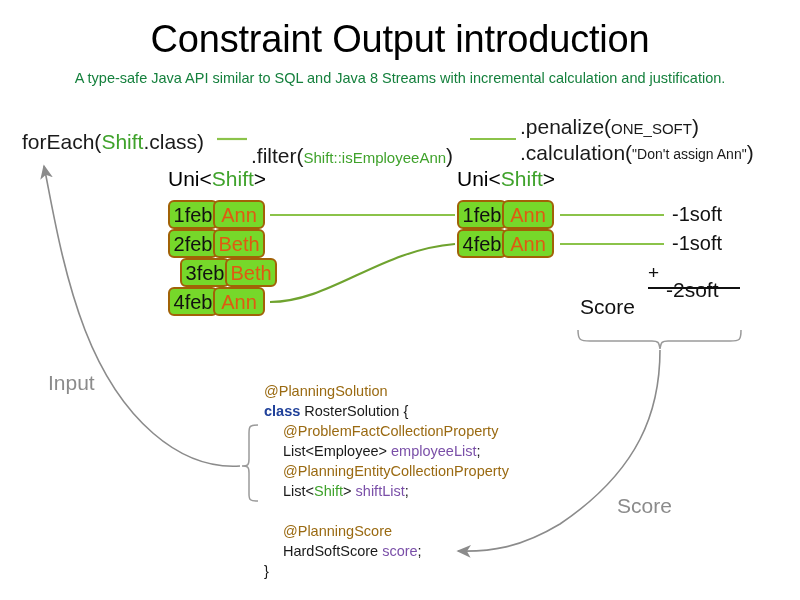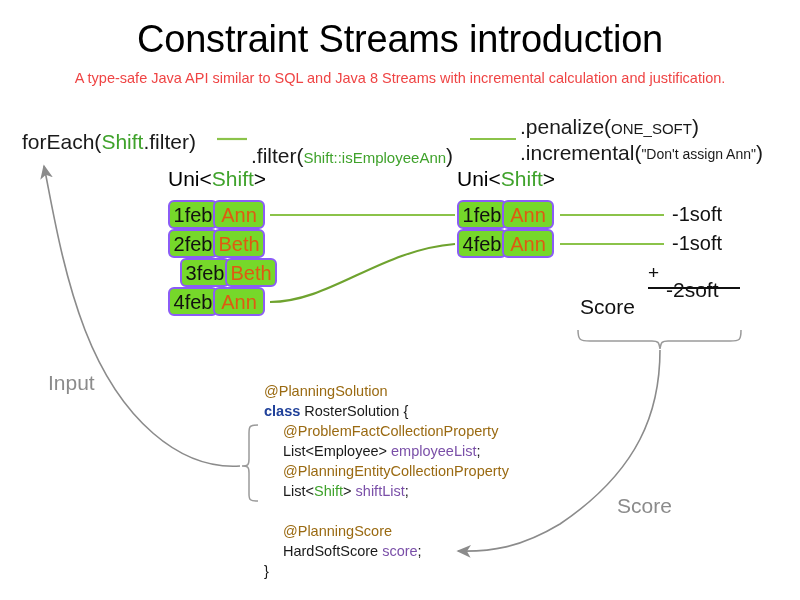--- a/index.html
+++ b/index.html
@@ -40,21 +40,21 @@
     font-weight: normal;
     color: #000;
     letter-spacing: -0.2px;
   }
   #subtitle {
     left: 0; top: 68px;
     width: 800px;
     text-align: center;
     font-size: 14.5px;
     line-height: 20px;
-    color: #ef4444;
+    color: #15803d;
   }
 
   
   .pipe-text {
     font-size: 21px;
     line-height: 26px;
     white-space: nowrap;
     color: #1a1a1a;
   }
   #foreach-expr { left: 22px; top: 129px; }
@@ -85,21 +85,21 @@
 
   
   .shift-box {
     display: flex;
     align-items: stretch;
     height: 29px;
     white-space: nowrap;
   }
   .cell {
     background: #76D82A;
-    border: 2px solid #8b5cf6;
+    border: 2px solid #a16207;
     border-radius: 6px;
     height: 29px;
     box-sizing: border-box;
     display: flex;
     align-items: center;
     justify-content: center;
     font-size: 20px;
     line-height: 20px;
     padding: 4px 3px;
   }
@@ -195,30 +195,30 @@
              C661,342 662,341 668,341 L730,341 C740,341 741,340 741,330" stroke="#9a9a9a" stroke-width="1.5" fill="none"></path>
 
     <path d="M660,350 C660,410 640,470 560,524 C520,548 490,552 458,551" stroke="#8b8b8b" stroke-width="1.6" fill="none" marker-end="url(#arrow-gray)"></path>
 
     <path d="M258,425 C250,425 249,426 249,433 L249,459 C249,465 248,466 242,466
              C248,466 249,467 249,473 L249,494 C249,500 250,501 258,501" stroke="#9a9a9a" stroke-width="1.5" fill="none"></path>
 
     <path d="M240,466 C180,470 120,420 85,330 C62,270 52,205 44,166" stroke="#8b8b8b" stroke-width="1.6" fill="none" marker-end="url(#arrow-gray)"></path>
   </svg>
 
-  <div class="abs" id="title">Constraint Streams introduction</div>
+  <div class="abs" id="title">Constraint Output introduction</div>
   <div class="abs" id="subtitle">A type-safe Java API similar to SQL and Java 8 Streams with incremental calculation and justification.</div>
 
-  <div class="abs pipe-text" id="foreach-expr"><span>forEach(</span><span class="type-green">Shift</span><span>.filter)</span></div>
+  <div class="abs pipe-text" id="foreach-expr"><span>forEach(</span><span class="type-green">Shift</span><span>.class)</span></div>
 
   <div class="abs pipe-text" id="filter-expr"><span>.filter(</span><span class="mref">Shift::isEmployeeAnn</span><span>)</span></div>
 
   <div class="abs pipe-text" id="penalize-expr"><span>.penalize(</span><span class="small-caps-arg">ONE_SOFT</span><span>)</span></div>
 
-  <div class="abs pipe-text" id="asconstraint-expr"><span>.incremental(</span><span class="lit-arg">"Don't assign Ann"</span><span>)</span></div>
+  <div class="abs pipe-text" id="asconstraint-expr"><span>.calculation(</span><span class="lit-arg">"Don't assign Ann"</span><span>)</span></div>
 
   <div class="abs uni-label" id="uni-left"><span>Uni&lt;</span><span class="type-green">Shift</span><span>&gt;</span></div>
 
   <div class="abs shift-box" style="left:168px; top:200px;">
     <div class="cell cell-date">1feb</div>
     <div class="cell cell-name">Ann</div>
   </div>
   <div class="abs shift-box" style="left:168px; top:229px;">
     <div class="cell cell-date">2feb</div>
     <div class="cell cell-name">Beth</div>

